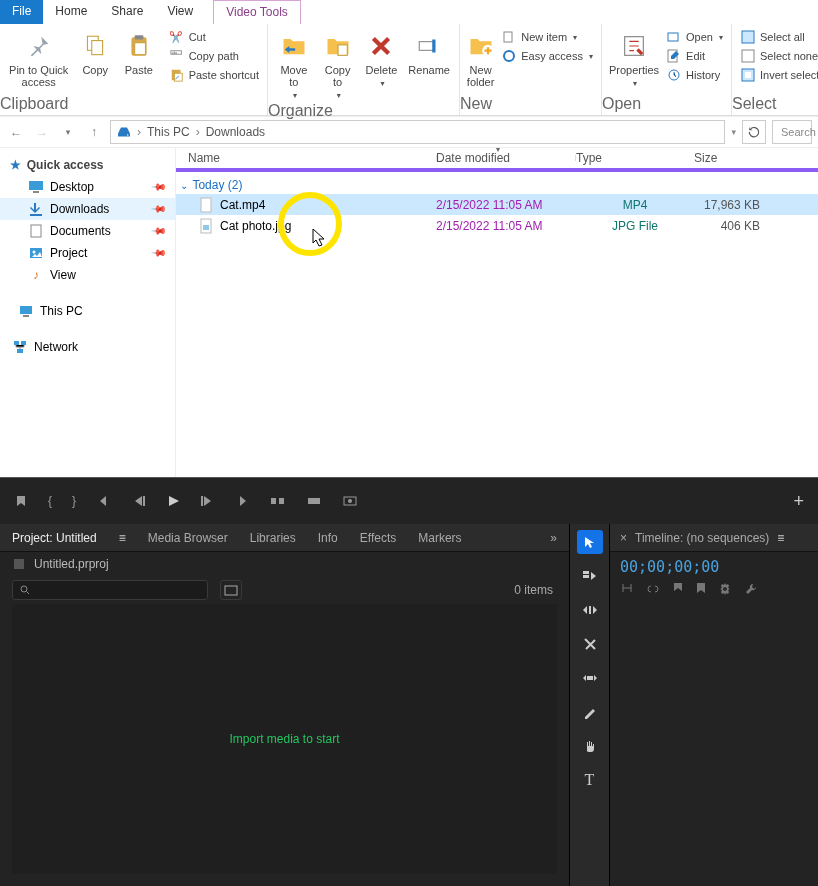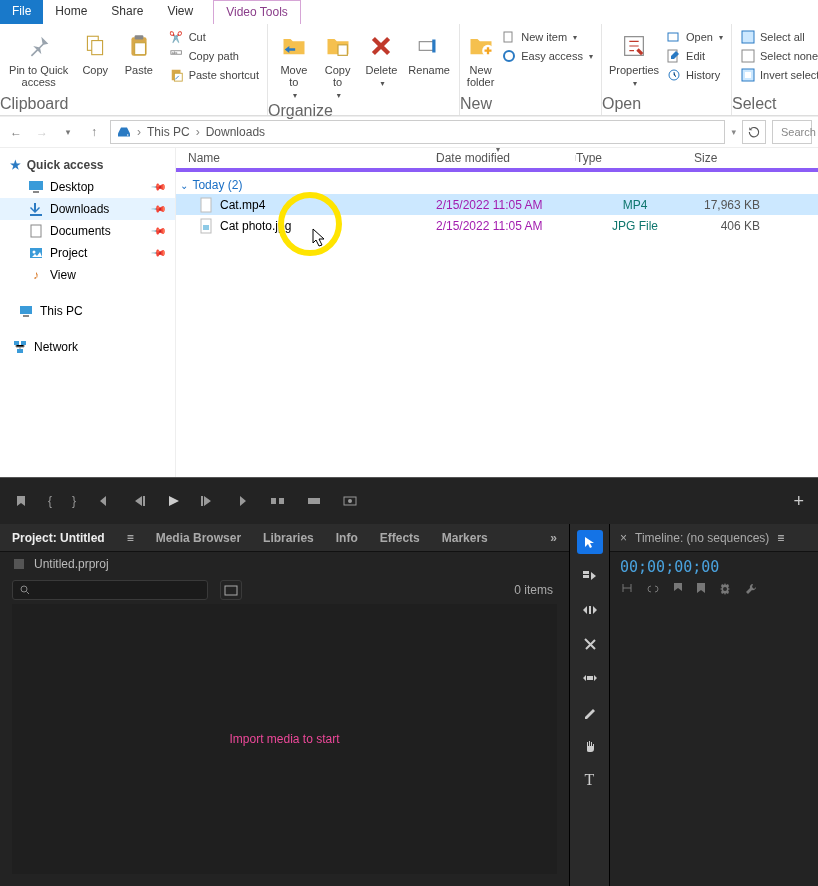--- a/index.html
+++ b/index.html
@@ -72,32 +72,32 @@
   .cursor-arrow { position:absolute; left:312px; top:228px; pointer-events:none; }
   
   
   .premiere { background:#232323; color:#c8c8c8; font-size:12px; height:calc(886px - 478px); display:flex; flex-direction:column; }
   .pp-toolbar { height:46px; display:flex; align-items:center; justify-content:center; gap:20px; color:#aaa; padding:0 14px; }
   .pp-toolbar .spacer { flex:1; }
   .pp-toolbar .plus { color:#ccc; }
   .pp-body { flex:1; display:flex; }
   
   .pp-left { width:570px; display:flex; flex-direction:column; border-right:1px solid #000; }
-  .pp-panel-tabs { height:28px; display:flex; align-items:center; gap:22px; padding:0 12px; color:#aaa; font-size:12px; background:#2c2c2c; border-bottom:1px solid #111;font-weight:bold; }
+  .pp-panel-tabs { height:28px; display:flex; align-items:center; gap:22px; padding:0 12px; color:#aaa; font-size:12px; background:#2c2c2c; border-bottom:1px solid #111; }
   .pp-panel-tabs .active { color:#eee; }
   .pp-panel-tabs .menu { font-size:12px; color:#ccc; }
   .pp-panel-tabs .grow { flex:1; }
   .pp-panel-tabs .overflow { color:#aaa; }
   .pp-project-row { height:24px; display:flex; align-items:center; gap:8px; padding:0 12px; color:#bbb; background:#232323; }
   .pp-filter-row { height:28px; display:flex; align-items:center; gap:12px; padding:0 12px; background:#232323; }
   .pp-search { flex:0 0 196px; height:20px; background:#1b1b1b; border:1px solid #3a3a3a; border-radius:3px; display:flex; align-items:center; padding:0 6px; color:#888; gap:6px; }
   .pp-bin { width:22px; height:20px; display:flex; align-items:center; justify-content:center; color:#aaa; border:1px solid #3a3a3a; border-radius:3px; }
   .pp-filter-row .grow { flex:1; }
   .pp-count { color:#aaa; padding-right:4px; }
-  .pp-dropzone { flex:1; display:flex; align-items:center; justify-content:center; color:#ec4899; background:#1f1f1f; margin:0 12px 12px 12px; }
+  .pp-dropzone { flex:1; display:flex; align-items:center; justify-content:center; color:#22c55e; background:#1f1f1f; margin:0 12px 12px 12px; }
   
   .pp-tools { width:40px; background:#2a2a2a; display:flex; flex-direction:column; align-items:center; padding-top:6px; gap:10px; color:#ccc; border-right:1px solid #000; }
   .pp-tool { width:26px; height:24px; display:flex; align-items:center; justify-content:center; border-radius:3px; }
   .pp-tool.active { background:#1473e6; color:#fff; }
   
   .pp-right { flex:1; display:flex; flex-direction:column; background:#232323; }
   .pp-tl-head { height:28px; display:flex; align-items:center; gap:8px; padding:0 10px; background:#2c2c2c; border-bottom:1px solid #111; color:#aaa; }
   .pp-tc { padding:6px 10px 4px 10px; color:#4aa3df; font-size:15px; font-family:monospace; }
   .pp-tl-icons { display:flex; gap:12px; padding:2px 10px; color:#888; }
   

